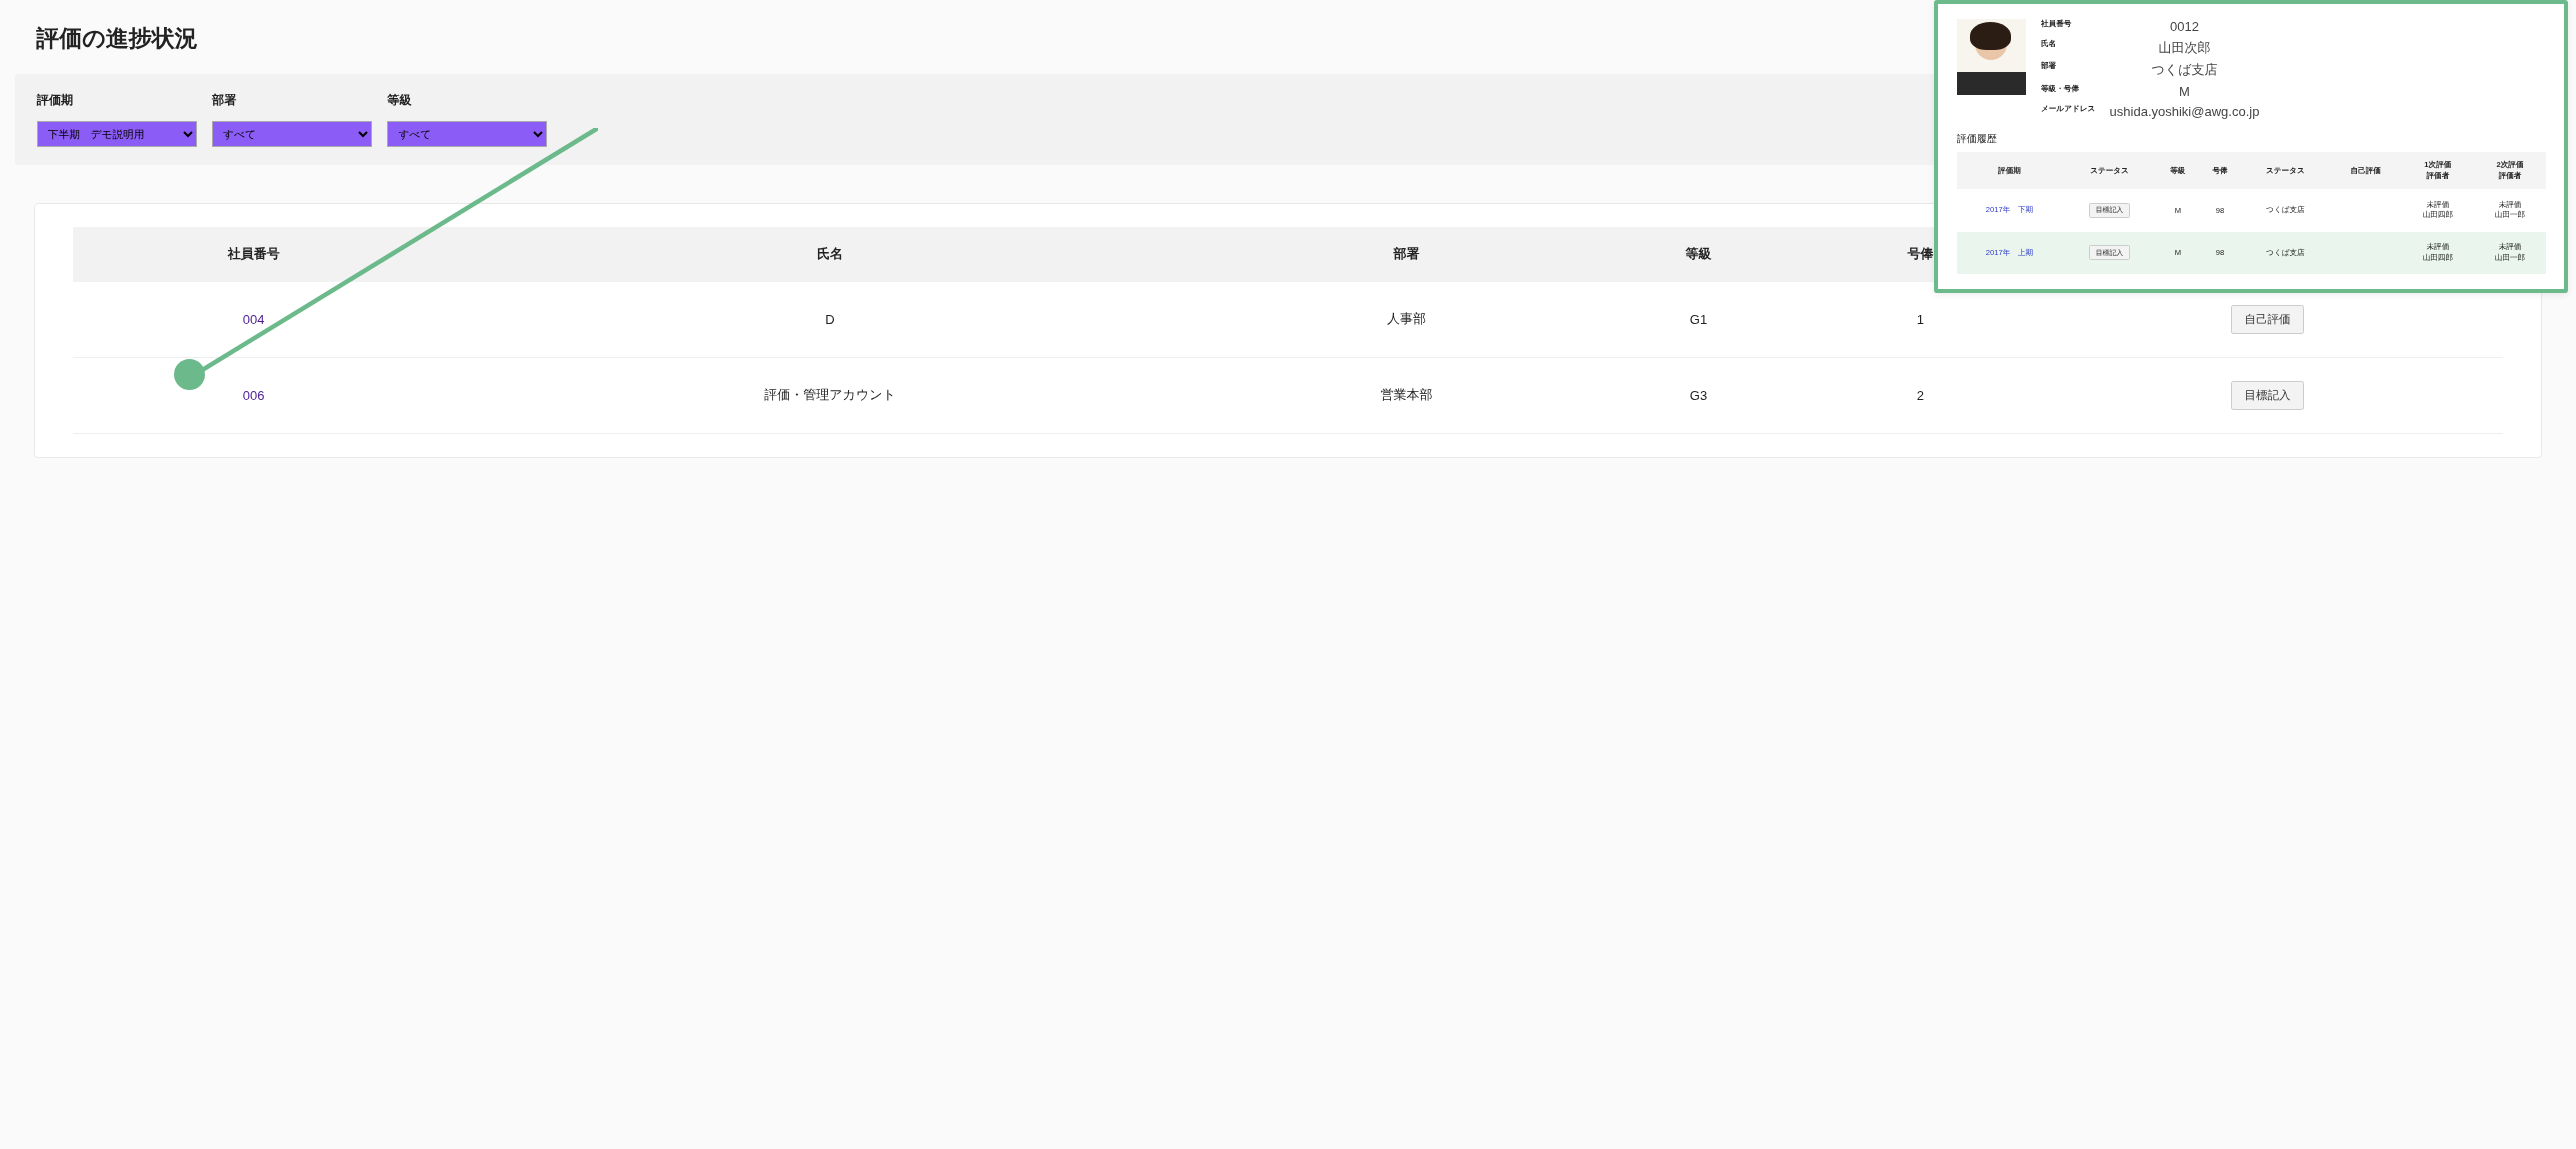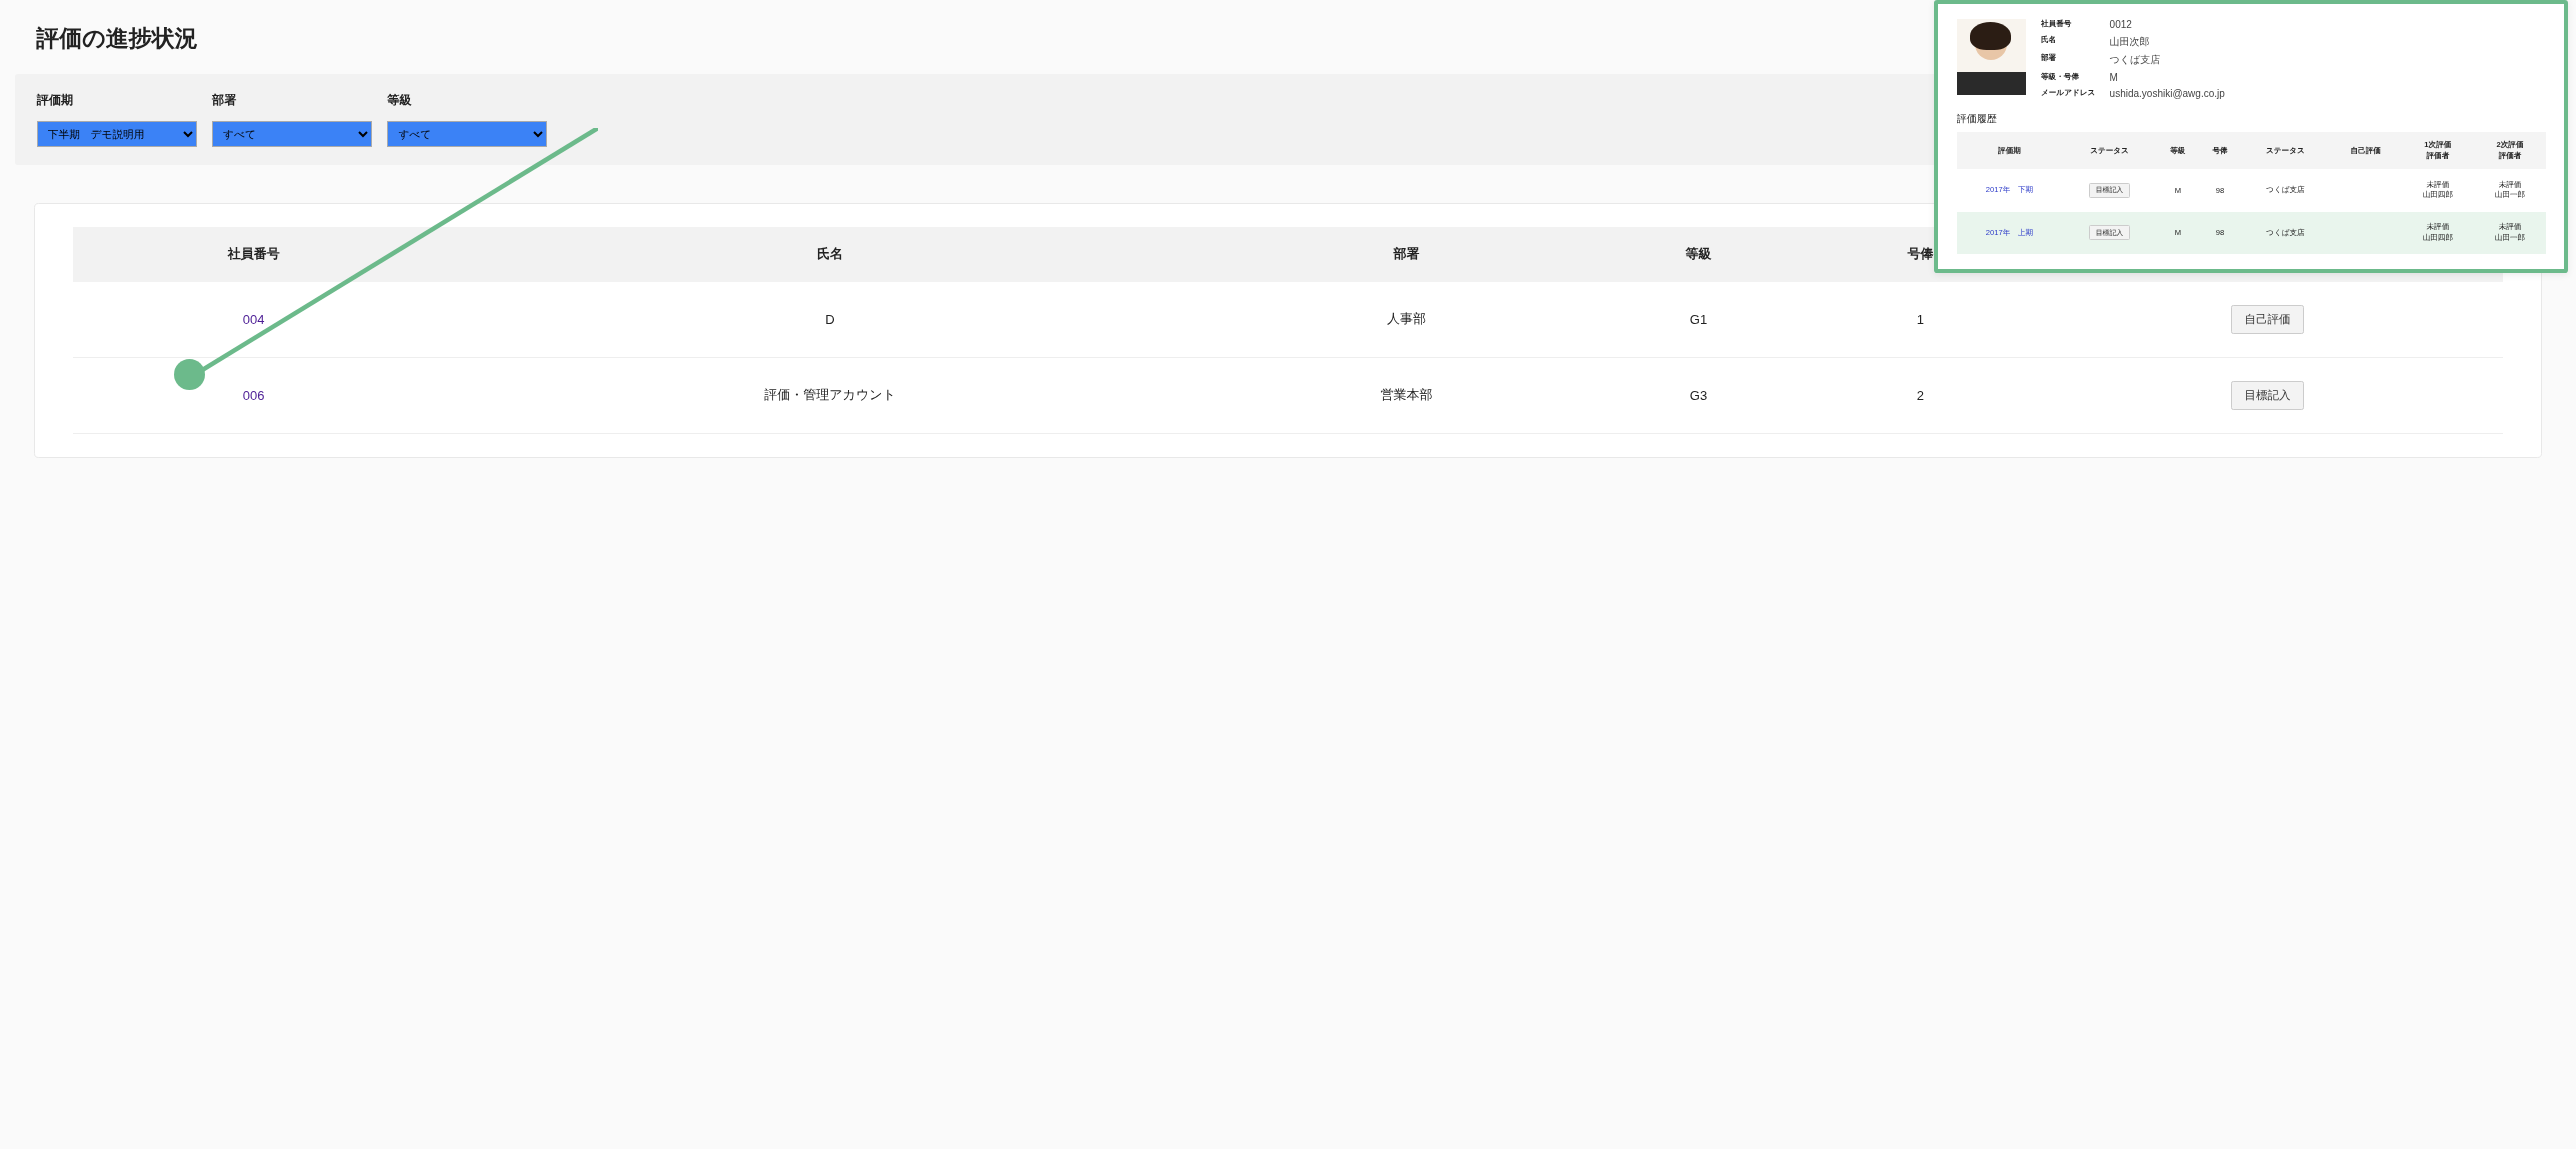--- a/index.html
+++ b/index.html
@@ -30,21 +30,21 @@
   .filter-group { display: flex; flex-direction: column; }
   .filter-group label {
     font-weight: 700;
     font-size: 12.2px;
     margin-bottom: 12.2px;
   }
   .filter-group select {
     min-width: 160px;
     padding: 4.6px 6.1px;
     border: 0.8px solid #aaa;
-    background: #3b82f6;
+    background: #8b5cf6;
     font-size: 10.7px;
   }
 
   .main-card {
     background: #fff;
     border: 0.8px solid #e8e8e8;
     border-radius: 4.6px;
     padding: 23px 38px;
     margin: 0 18.3px;
   }
@@ -111,21 +111,21 @@
     z-index: 2;
   }
   .info-grid {
     display: grid;
     grid-template-columns: 61px 1fr;
     row-gap: 4.6px;
     column-gap: 7.6px;
     align-items: start;
   }
   .info-label { font-weight: 700; font-size: 7.6px; }
-  .info-value { font-size: 10px; color: #444; }
+  .info-value { font-size: 13px; color: #444; text-align: center; }
 
   .history-title { font-size: 10px; margin: 13.7px 0 6.1px; }
   table.history-table { width: 100%; border-collapse: collapse; font-size: 7.6px; }
   .history-table thead th {
     background: #f4f4f4;
     font-weight: 700;
     padding: 7.6px 3.1px;
     text-align: center;
   }
   .history-table tbody tr:nth-child(1) td { background: #fff; }

